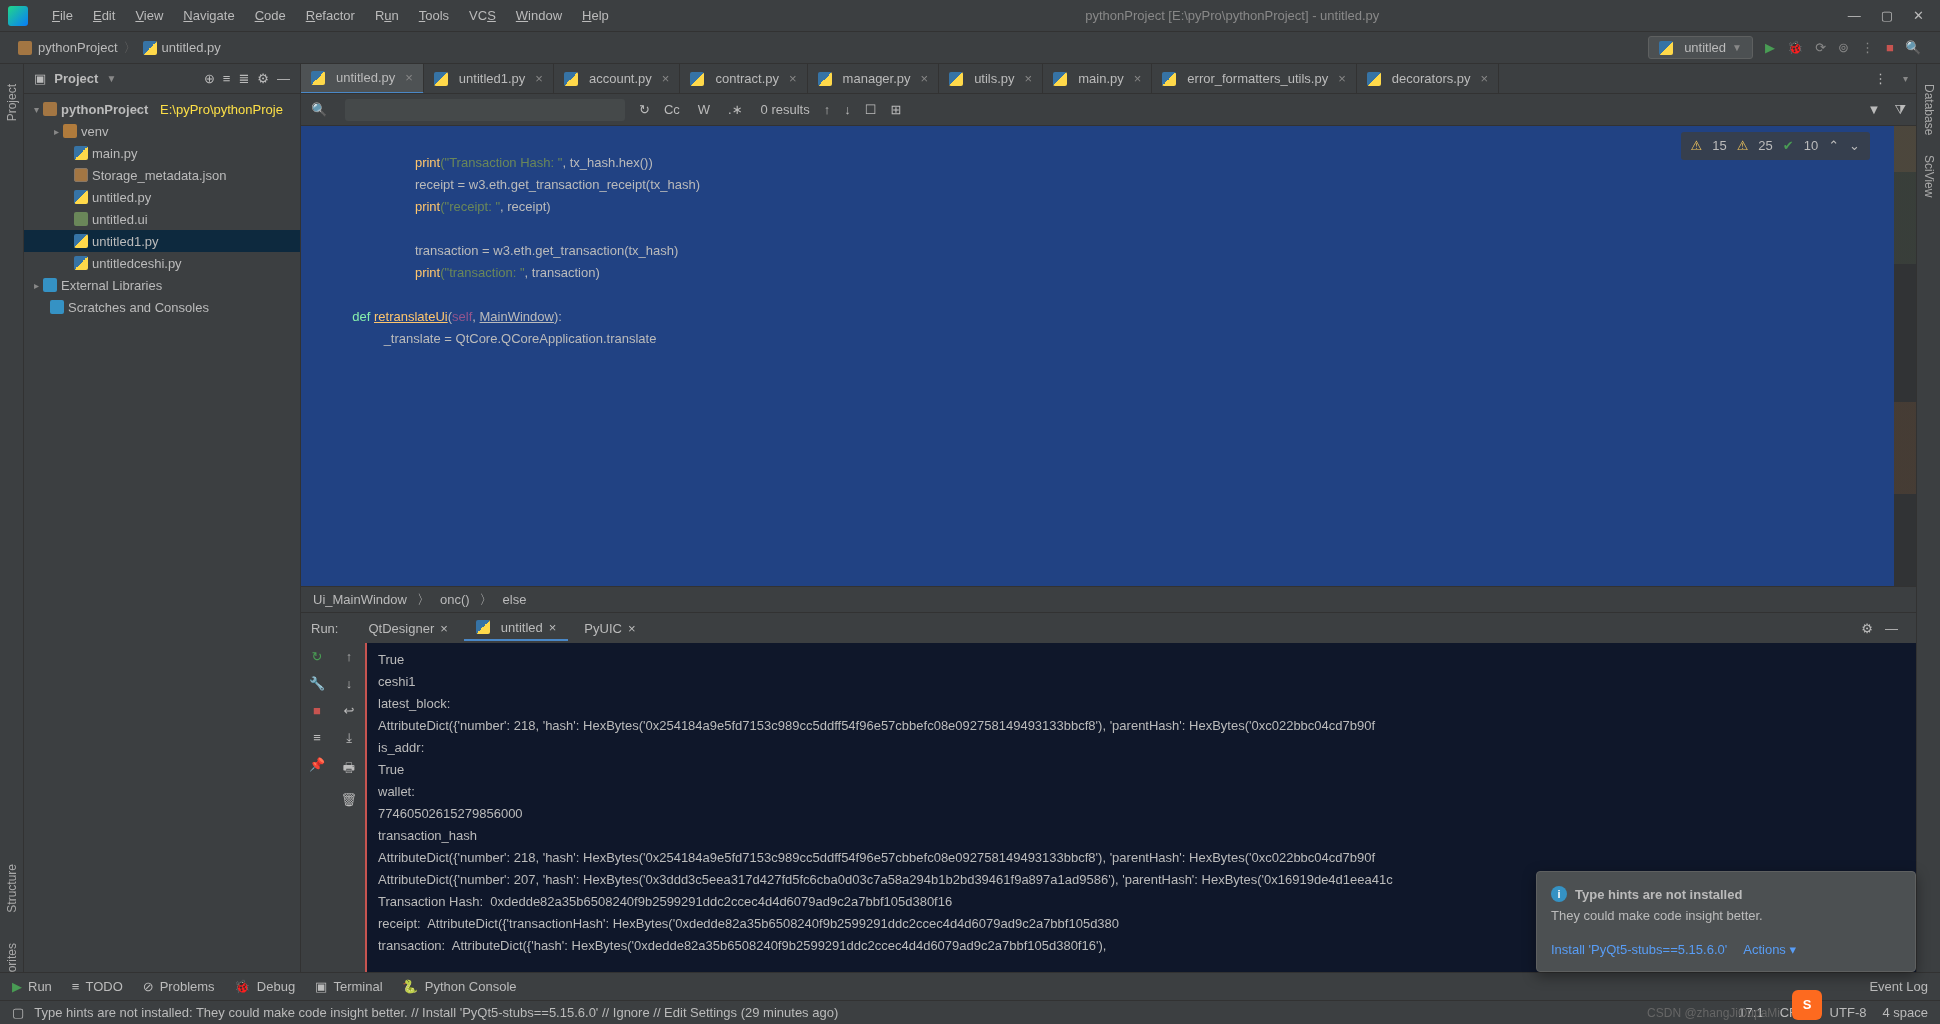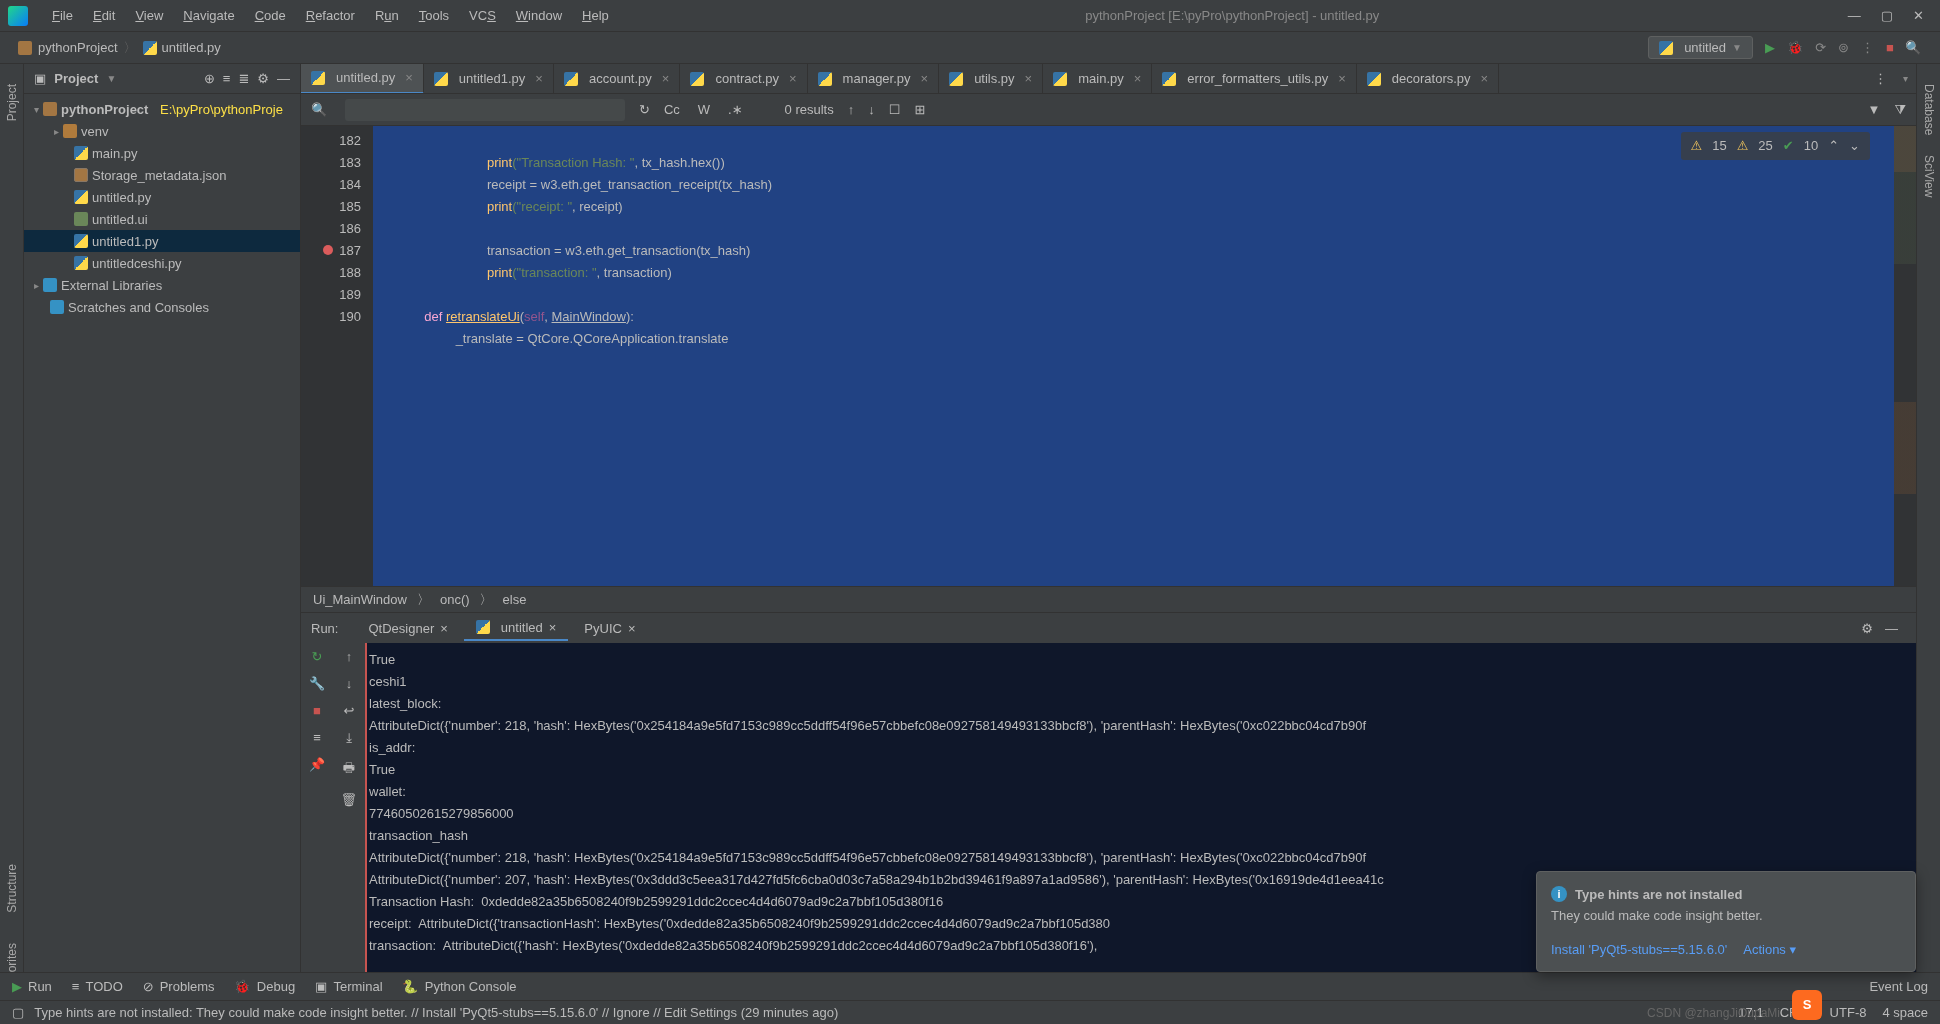--- a/index.html
+++ b/index.html
@@ -47,34 +47,34 @@
 .search-bar{height:32px;background:#3c3f41;display:flex;align-items:center;padding:0 10px;gap:14px;border-bottom:1px solid #323232;color:#888}
 .search-input{background:#45494a;border:none;flex:0 0 280px;height:22px;border-radius:3px;padding:0 8px;color:#bbb}
 .search-opts{display:flex;gap:18px;color:#aaa}
 .code-area{flex:1;display:flex;position:relative;overflow:hidden}
 .gutter{width:72px;background:#313335;text-align:right;padding:4px 12px 4px 4px;font-family:Consolas,monospace;color:#606366;line-height:22px}
 .gutter .bp{display:inline-block;width:10px;height:10px;background:#db5c5c;border-radius:50%;margin-right:6px}
 .code{flex:1;background:#214283;font-family:Consolas,monospace;padding:4px 0 4px 20px;line-height:22px;white-space:pre;color:#a9b7c6;position:relative;overflow:hidden}
 .fn{color:#ffc66d}
 .str{color:#6a8759}
 .self{color:#94558d}
-.def{color:#f9a8d4}
+.def{color:#86efac}
 .under{text-decoration:underline}
 .code-status{position:absolute;top:6px;right:24px;background:#3c3f41cc;padding:3px 10px;border-radius:3px;display:flex;gap:10px;font-size:12px;align-items:center}
 .warn-ic{color:#f2c55c}
 .err-ic{color:#499c54}
 .breadcrumb-bar{height:26px;background:#3c3f41;display:flex;align-items:center;padding:0 12px;gap:10px;color:#999;border-top:1px solid #323232}
 .run-panel{height:380px;background:#0f172a;border-top:1px solid #323232;display:flex;flex-direction:column}
 .run-header{height:30px;background:#3c3f41;display:flex;align-items:center;padding:0 10px;gap:4px}
 .run-tab{padding:4px 12px;display:flex;gap:6px;cursor:pointer}
 .run-tab.active{border-bottom:2px solid #4a88c7}
 .run-body{flex:1;display:flex;overflow:hidden}
 .run-toolbar{width:32px;background:#3c3f41;display:flex;flex-direction:column;align-items:center;padding:6px 0;gap:12px}
 .run-toolbar2{width:32px;background:#3c3f41;display:flex;flex-direction:column;align-items:center;padding:6px 0;gap:12px}
-.run-out{flex:1;font-family:Consolas,monospace;padding:6px 2px;line-height:22px;white-space:pre;overflow:hidden;color:#bbb;border-left:2px solid #c75450}
+.run-out{flex:1;font-family:Consolas,monospace;padding:6px 11px;line-height:22px;white-space:pre;overflow:hidden;color:#bbb;border-left:2px solid #c75450}
 .bottom-bar{position:absolute;bottom:24px;left:0;right:0;height:28px;background:#3c3f41;display:flex;align-items:center;padding:0 12px;gap:20px;border-top:1px solid #323232}
 .bottom-item{display:flex;align-items:center;gap:6px;cursor:pointer}
 .status-bar{position:absolute;bottom:0;left:0;right:0;height:24px;background:#3c3f41;display:flex;align-items:center;padding:0 12px;border-top:1px solid #323232;font-size:12px;color:#999}
 .status-right{margin-left:auto;display:flex;gap:16px}
 .notif{position:absolute;bottom:52px;right:24px;width:380px;background:#4c5052;border:1px solid #5e6060;border-radius:4px;padding:14px;box-shadow:0 4px 14px rgba(0,0,0,0.4)}
 .notif-title{font-weight:bold;display:flex;align-items:center;gap:8px;margin-bottom:6px}
 .info-ic{width:16px;height:16px;background:#3592c4;border-radius:50%;color:#fff;text-align:center;font-size:11px;line-height:16px}
 .notif-actions{margin-top:19px;display:flex;gap:16px}
 .notif-actions a{color:#589df6;cursor:pointer}
 .tri{font-size:10px;color:#888}
@@ -262,41 +262,30 @@
     </div>
     <div class="search-bar">
       <span style="width:20px">🔍</span>
       <input class="search-input" style="">
       <span>↻</span>
       <div class="search-opts">
         <span>Cc</span>
         <span>W</span>
         <span>.∗</span>
       </div>
-      <span style="margin-left:28px">0 results</span>
+      <span style="margin-left:4px">0 results</span>
       <span>↑</span>
       <span>↓</span>
       <span>☐</span>
       <span>⊞</span>
       <div style="flex:1"></div>
       <span>▼</span>
       <span>⧩</span>
     </div>
     <div class="code-area">
-      <div class="gutter">
-        <div>182</div>
-          <div>183</div>
-          <div>184</div>
-          <div>185</div>
-          <div>186</div>
-          <div><span class="bp"></span><span>187</span></div>
-          <div>188</div>
-          <div>189</div>
-          <div>190</div>
-      </div>
       <div class="code">
 <span class="bulb">💡</span>            <span class="fn">print</span><span class="str">("Transaction Hash: "</span><span>, tx_hash.hex())</span>
             <span>receipt = w3.eth.get_transaction_receipt(tx_hash)</span>
             <span class="fn">print</span><span class="str">("receipt: "</span><span>, receipt)</span>
 
             <span>transaction = w3.eth.get_transaction(tx_hash)</span>
             <span class="fn">print</span><span class="str">("transaction: "</span><span>, transaction)</span>
 
     <span class="def">def </span><span class="fn under">retranslateUi</span><span>(</span><span class="self">self</span><span>, </span><span class="under">MainWindow</span><span>):</span>
         <span>_translate = QtCore.QCoreApplication.translate</span>

